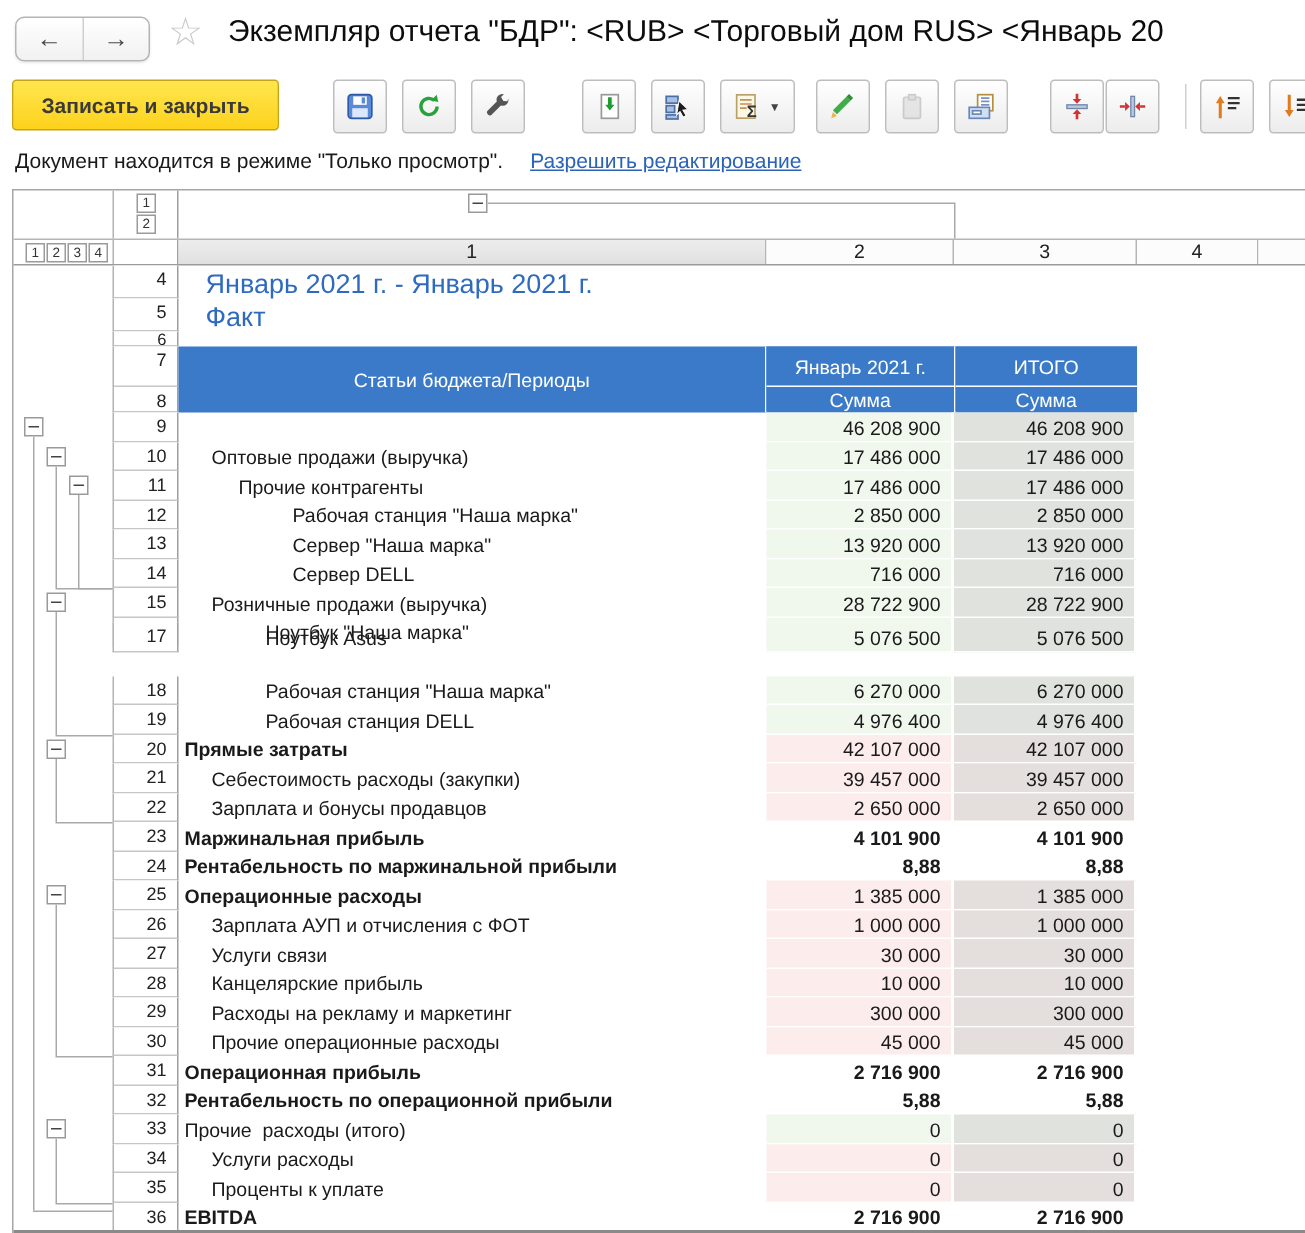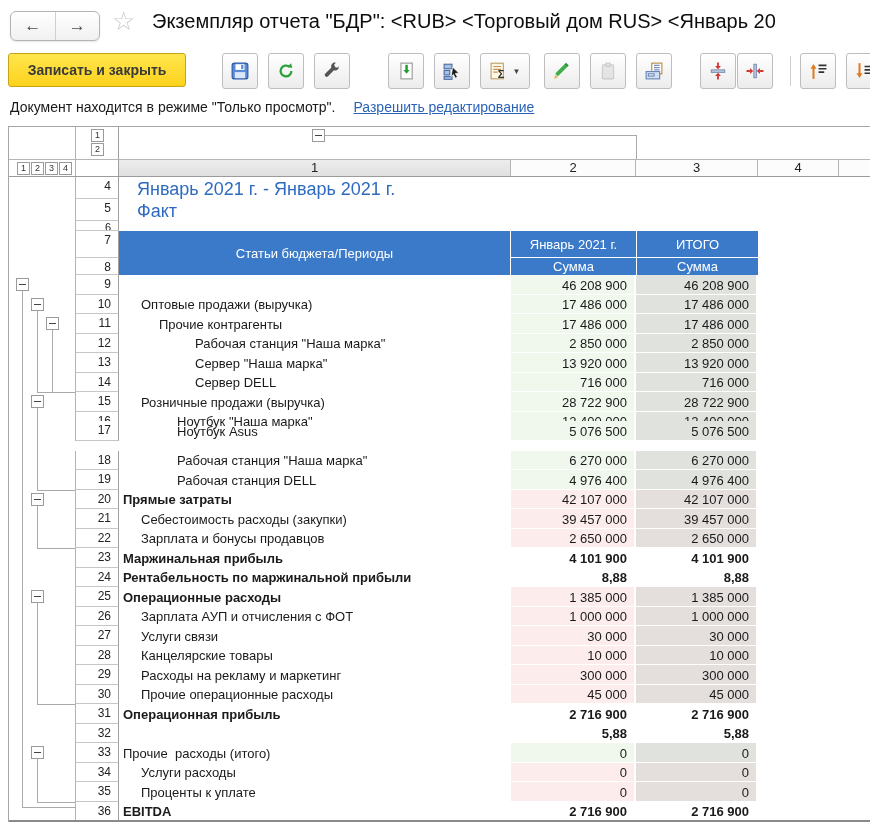--- a/index.html
+++ b/index.html
@@ -278,21 +278,21 @@
         <div class="c1cell" style="padding-left: 22px;">Розничные продажи (выручка)</div>
         <div class="vcell v-green">28 722 900</div>
         <div class="vcell2 t-gray-g">28 722 900</div>
       </div>
       <div class="drow" style="top: 284.5px;">
         <div class="rncell">16</div>
         <div class="c1cell" style="padding-left: 58px;">Ноутбук "Наша марка"</div>
         <div class="vcell v-green">12 400 000</div>
         <div class="vcell2 t-gray-g">12 400 000</div>
       </div>
-      <div class="drow" style="top: 294px;">
+      <div class="drow" style="top: 288px;">
         <div class="rncell">17</div>
         <div class="c1cell" style="padding-left: 58px;">Ноутбук Asus</div>
         <div class="vcell v-green">5 076 500</div>
         <div class="vcell2 t-gray-g">5 076 500</div>
       </div>
       <div class="drow" style="top: 323.5px;">
         <div class="rncell">18</div>
         <div class="c1cell" style="padding-left: 58px;">Рабочая станция "Наша марка"</div>
         <div class="vcell v-green">6 270 000</div>
         <div class="vcell2 t-gray-g">6 270 000</div>
@@ -346,21 +346,21 @@
         <div class="vcell2 t-gray-p">1 000 000</div>
       </div>
       <div class="drow" style="top: 499px;">
         <div class="rncell">27</div>
         <div class="c1cell" style="padding-left: 22px;">Услуги связи</div>
         <div class="vcell v-pink">30 000</div>
         <div class="vcell2 t-gray-p">30 000</div>
       </div>
       <div class="drow" style="top: 518.5px;">
         <div class="rncell">28</div>
-        <div class="c1cell" style="padding-left: 22px;">Канцелярские товары</div>
+        <div class="c1cell" style="padding-left: 22px;">Канцелярские прибыль</div>
         <div class="vcell v-pink">10 000</div>
         <div class="vcell2 t-gray-p">10 000</div>
       </div>
       <div class="drow" style="top: 538px;">
         <div class="rncell">29</div>
         <div class="c1cell" style="padding-left: 22px;">Расходы на рекламу и маркетинг</div>
         <div class="vcell v-pink">300 000</div>
         <div class="vcell2 t-gray-p">300 000</div>
       </div>
       <div class="drow" style="top: 557.5px;">
@@ -370,20 +370,21 @@
         <div class="vcell2 t-gray-p">45 000</div>
       </div>
       <div class="drow" style="top: 577px;">
         <div class="rncell">31</div>
         <div class="c1cell b" style="padding-left: 4px;">Операционная прибыль</div>
         <div class="vcell v-plain b">2 716 900</div>
         <div class="vcell2 t-plain b">2 716 900</div>
       </div>
       <div class="drow" style="top: 596.5px;">
         <div class="rncell">32</div>
+        <div class="c1cell b" style="padding-left: 4px;">Рентабельность по операционной прибыли</div>
         <div class="vcell v-plain b">5,88</div>
         <div class="vcell2 t-plain b">5,88</div>
       </div>
       <div class="drow" style="top: 616px;">
         <div class="rncell">33</div>
         <div class="c1cell" style="padding-left: 4px;">Прочие  расходы (итого)</div>
         <div class="vcell v-green">0</div>
         <div class="vcell2 t-gray-g">0</div>
       </div>
       <div class="drow" style="top: 635.5px;">

